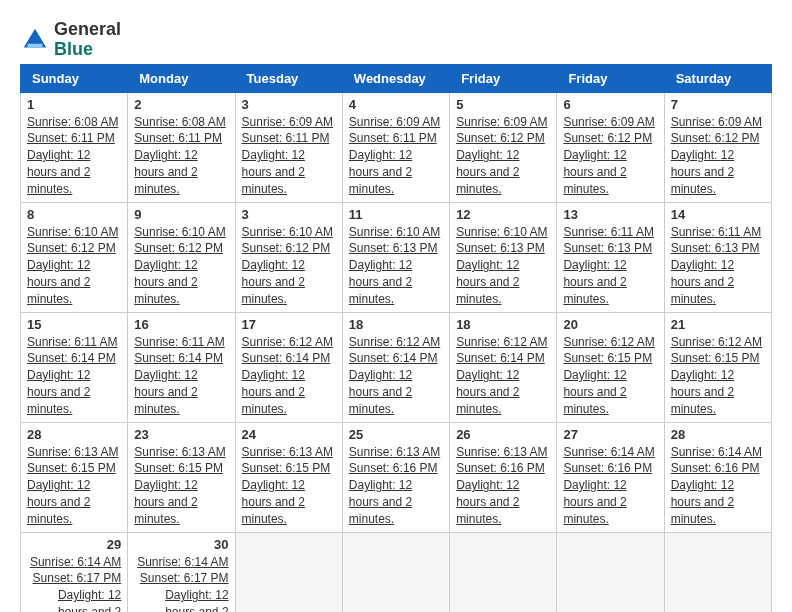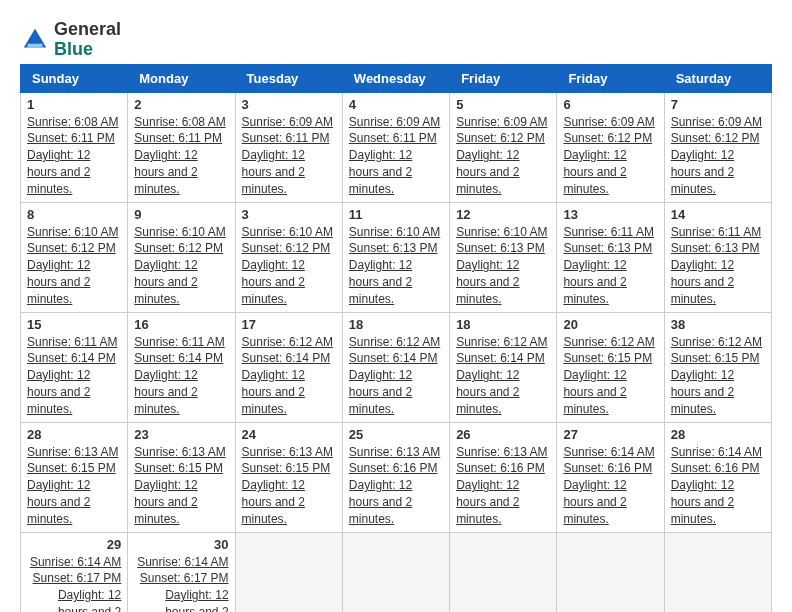--- a/index.html
+++ b/index.html
@@ -198,21 +198,21 @@
         </td>
         <td>
           <span class="day-number">18</span>
           <div class="day-info">Sunrise: 6:12 AM<br>Sunset: 6:14 PM<br>Daylight: 12 hours and 2 minutes.</div>
         </td>
         <td>
           <span class="day-number">20</span>
           <div class="day-info">Sunrise: 6:12 AM<br>Sunset: 6:15 PM<br>Daylight: 12 hours and 2 minutes.</div>
         </td>
         <td>
-          <span class="day-number">38</span>
+          <span class="day-number">21</span>
           <div class="day-info">Sunrise: 6:12 AM<br>Sunset: 6:15 PM<br>Daylight: 12 hours and 2 minutes.</div>
         </td>
       </tr>
       <tr>
         <td>
           <span class="day-number">28</span>
           <div class="day-info">Sunrise: 6:13 AM<br>Sunset: 6:15 PM<br>Daylight: 12 hours and 2 minutes.</div>
         </td>
         <td>
           <span class="day-number">23</span>

